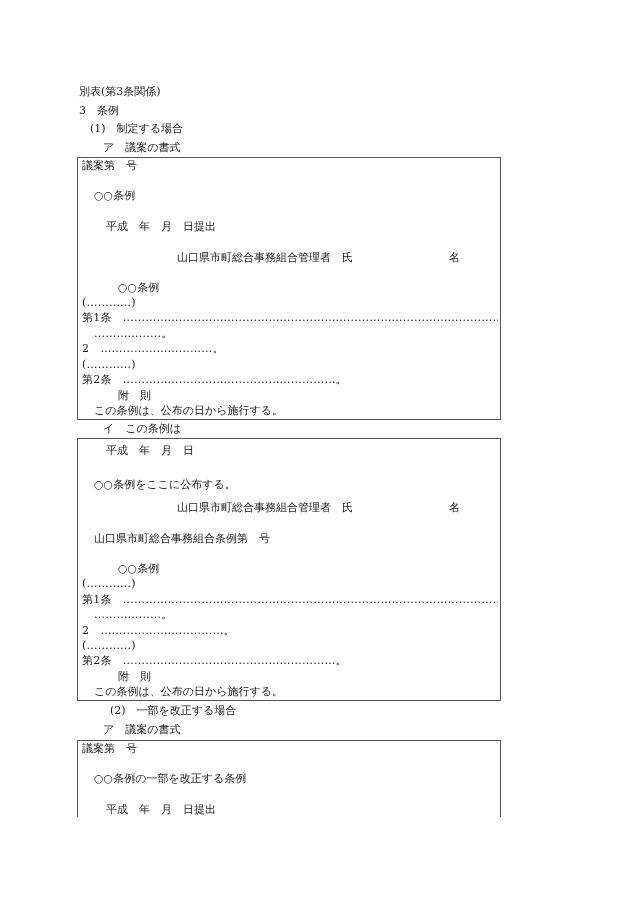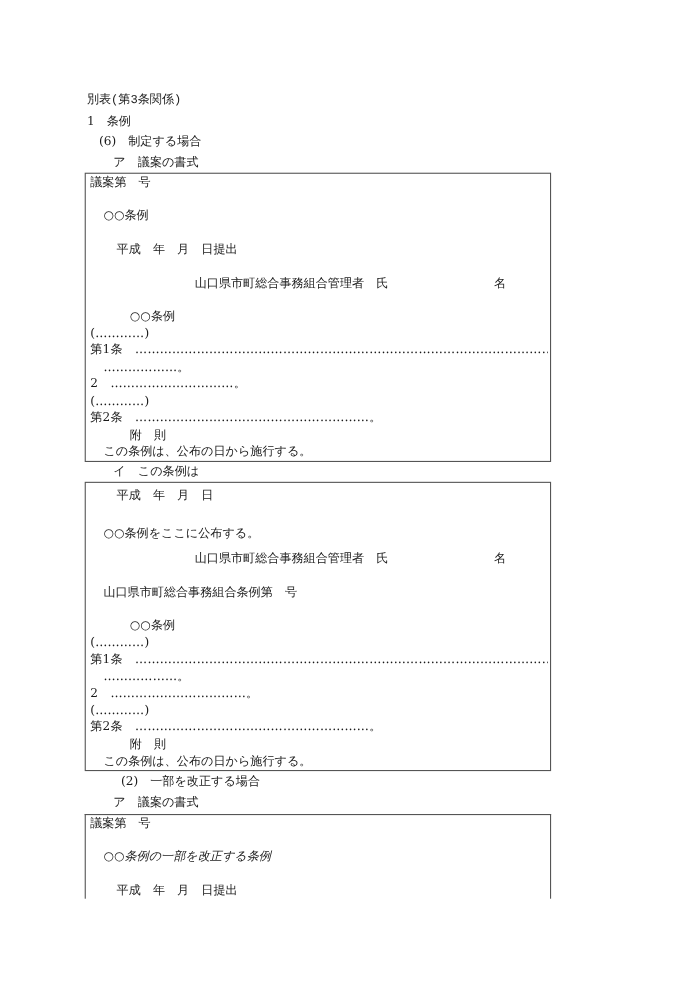--- a/index.html
+++ b/index.html
@@ -12,23 +12,23 @@
   }
   .box {
     position: absolute; left: 77px; width: 424px; border: 1px solid #555555; box-sizing: border-box;
   }
   .box.open { border-bottom: none; }
   .dots { letter-spacing: 0.2px; }
 </style>
 </head>
 <body>
 
-<div class="ln" style="left:79px;top:85px;font-family:Liberation Mono, monospace;">別表(第3条関係)</div>
-<div class="ln" style="left:79px;top:104px;">1　条例</div>
-<div class="ln" style="left:90px;top:122px;">(6)　制定する場合</div>
+<div class="ln" style="left:79px;top:85px;">別表(第3条関係)</div>
+<div class="ln" style="left:79px;top:104px;">3　条例</div>
+<div class="ln" style="left:90px;top:122px;">(1)　制定する場合</div>
 <div class="ln" style="left:103px;top:141px;">ア　議案の書式</div>
 
 <div class="box" style="top:157px;height:263px;"></div>
 <div class="ln" style="left:82px;top:159px;">議案第　号</div>
 <div class="ln" style="left:94px;top:189px;">○○条例</div>
 <div class="ln" style="left:106px;top:220px;">平成　年　月　日提出</div>
 <div class="ln" style="left:177px;top:251px;">山口県市町総合事務組合管理者　氏</div>
 <div class="ln" style="left:449px;top:251px;">名</div>
 <div class="ln" style="left:118px;top:281px;">○○条例</div>
 <div class="ln dots" style="left:82px;top:296px;">(…………)</div>
@@ -56,14 +56,14 @@
 <div class="ln dots" style="left:82px;top:639px;">(…………)</div>
 <div class="ln dots" style="left:82px;top:654px;">第2条　…………………………………………………。</div>
 <div class="ln" style="left:118px;top:670px;">附　則</div>
 <div class="ln" style="left:94px;top:685px;">この条例は、公布の日から施行する。</div>
 
 <div class="ln" style="left:90px;top:704px;margin-left:20px;">(2)　一部を改正する場合</div>
 <div class="ln" style="left:103px;top:723px;">ア　議案の書式</div>
 
 <div class="box open" style="top:740px;height:77px;"></div>
 <div class="ln" style="left:82px;top:742px;">議案第　号</div>
-<div class="ln" style="left:94px;top:772px;font-style:italic;">○○条例の一部を改正する条例</div>
+<div class="ln" style="left:94px;top:772px;">○○条例の一部を改正する条例</div>
 <div class="ln" style="left:106px;top:803px;">平成　年　月　日提出</div>
 
 </body></html>

